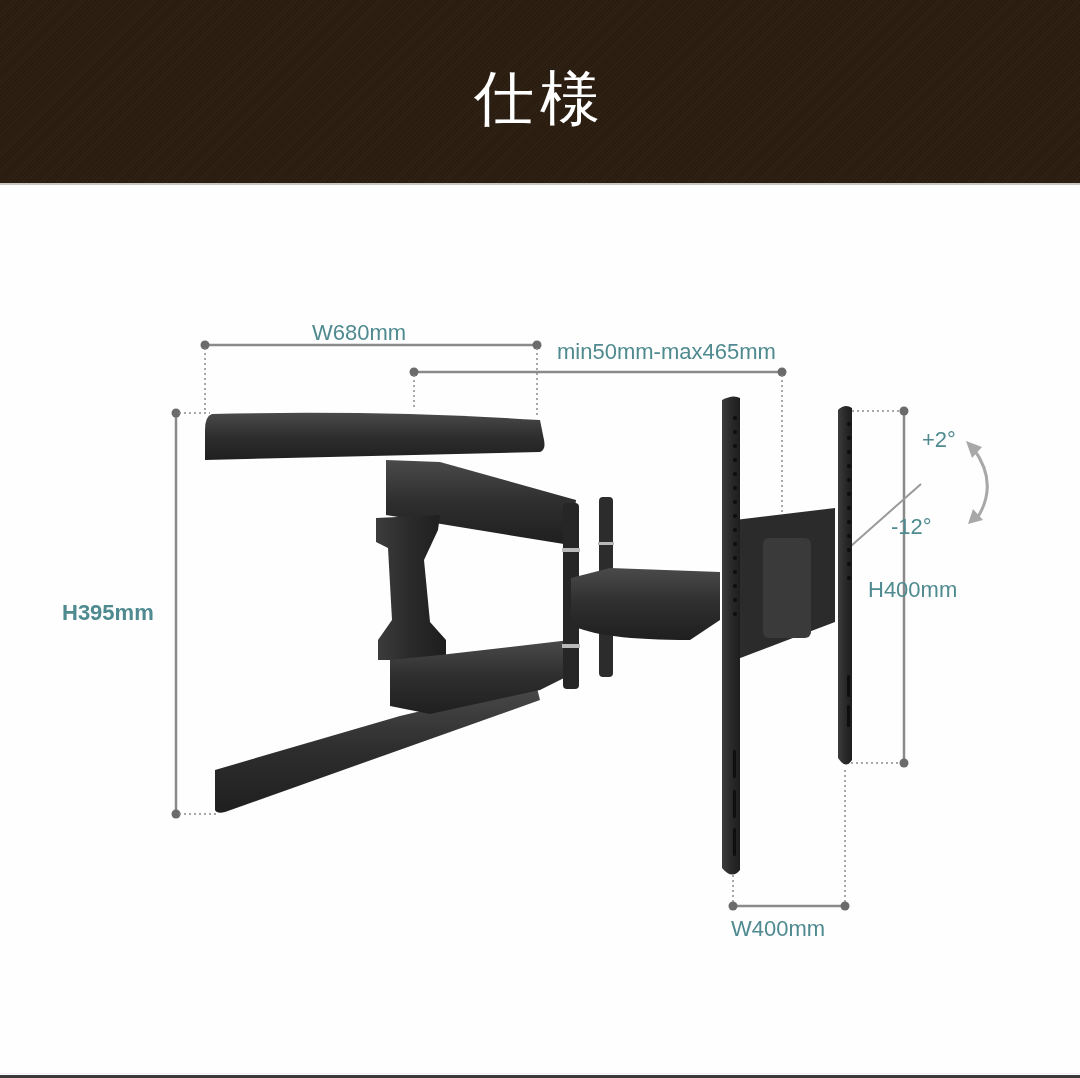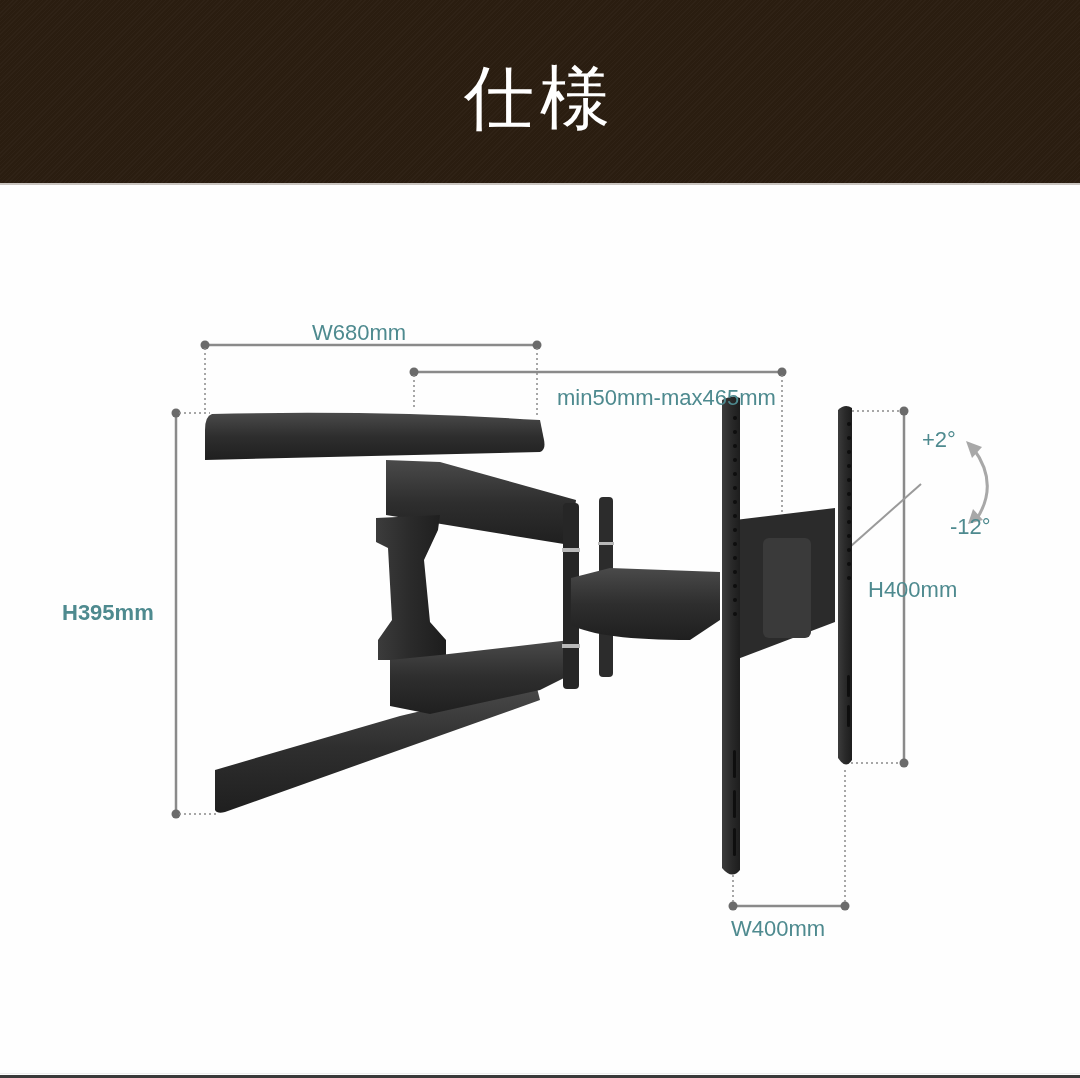--- a/index.html
+++ b/index.html
@@ -7,21 +7,21 @@
     width: 1080px; height: 1078px; position: relative; overflow: hidden;
     background: #fefefe; font-family: "Liberation Sans", "DejaVu Sans", sans-serif;
   }
   .header {
     position: absolute; left: 0; top: 0; width: 1080px; height: 183px;
     background-color: #2a1d10;
     background-image: repeating-linear-gradient(135deg, rgba(255,255,255,0.025) 0 1px, rgba(0,0,0,0) 1px 3px);
     display: flex; align-items: center; justify-content: center;
   }
   .header-title {
-    color: #ffffff; font-size: 70px; letter-spacing: 6px;
+    color: #ffffff; font-size: 60px; letter-spacing: 6px;
     font-family: "DejaVu Sans", sans-serif; font-weight: normal;
     margin-top: 15px;
   }
   .header-edge { position: absolute; left: 0; top: 183px; width: 1080px; height: 2px; background: #c9c4bf; }
   .bottom-line { position: absolute; left: 0; bottom: 0; width: 1080px; height: 3px; background: #3a3a3a; }
   .bottom-line-soft { position: absolute; left: 0; bottom: 4px; width: 1080px; height: 1px; background: #eeeeee; }
   svg.diagram { position: absolute; left: 0; top: 0; }
   .dim-label {
     position: absolute; color: #4e8a8f; font-size: 22px; white-space: nowrap;
     font-family: "Liberation Sans", sans-serif;
@@ -148,21 +148,21 @@
       <circle cx="849" cy="550" r="2"></circle>
         <circle cx="849" cy="564" r="2"></circle>
         <circle cx="849" cy="578" r="2"></circle>
       <rect x="847" y="675" width="3" height="22" rx="1.5"></rect>
         <rect x="847" y="705" width="3" height="22" rx="1.5"></rect>
     </g>
   </g>
 </svg>
 
 <span class="dim-label" style="left:312px; top:320px;">W680mm</span>
-<span class="dim-label" style="left:557px; top:339px;margin-top:46px;">min50mm-max465mm</span>
+<span class="dim-label" style="left:557px; top:339px;">min50mm-max465mm</span>
 <span class="dim-label" style="left:62px; top:600px;font-weight:bold;">H395mm</span>
 <span class="dim-label" style="left:868px; top:577px;">H400mm</span>
 <span class="dim-label" style="left:731px; top:916px;">W400mm</span>
 <span class="dim-label" style="left:922px; top:427px;">+2°</span>
-<span class="dim-label" style="left:950px; top:514px;">-12°</span>
+<span class="dim-label" style="left:891px; top:514px;">-12°</span>
 
 <div class="bottom-line-soft"></div>
 <div class="bottom-line"></div>
 
 </body></html>

